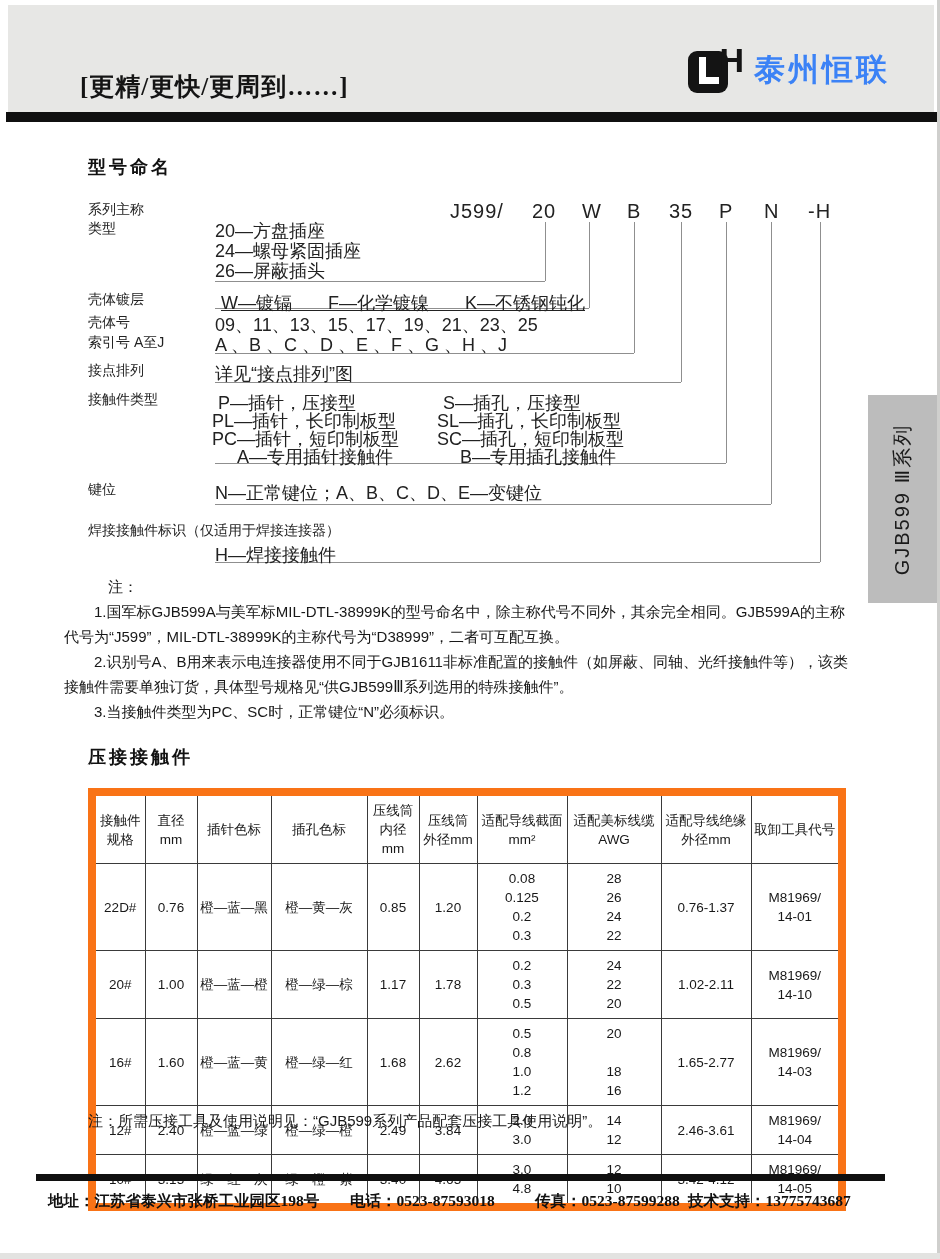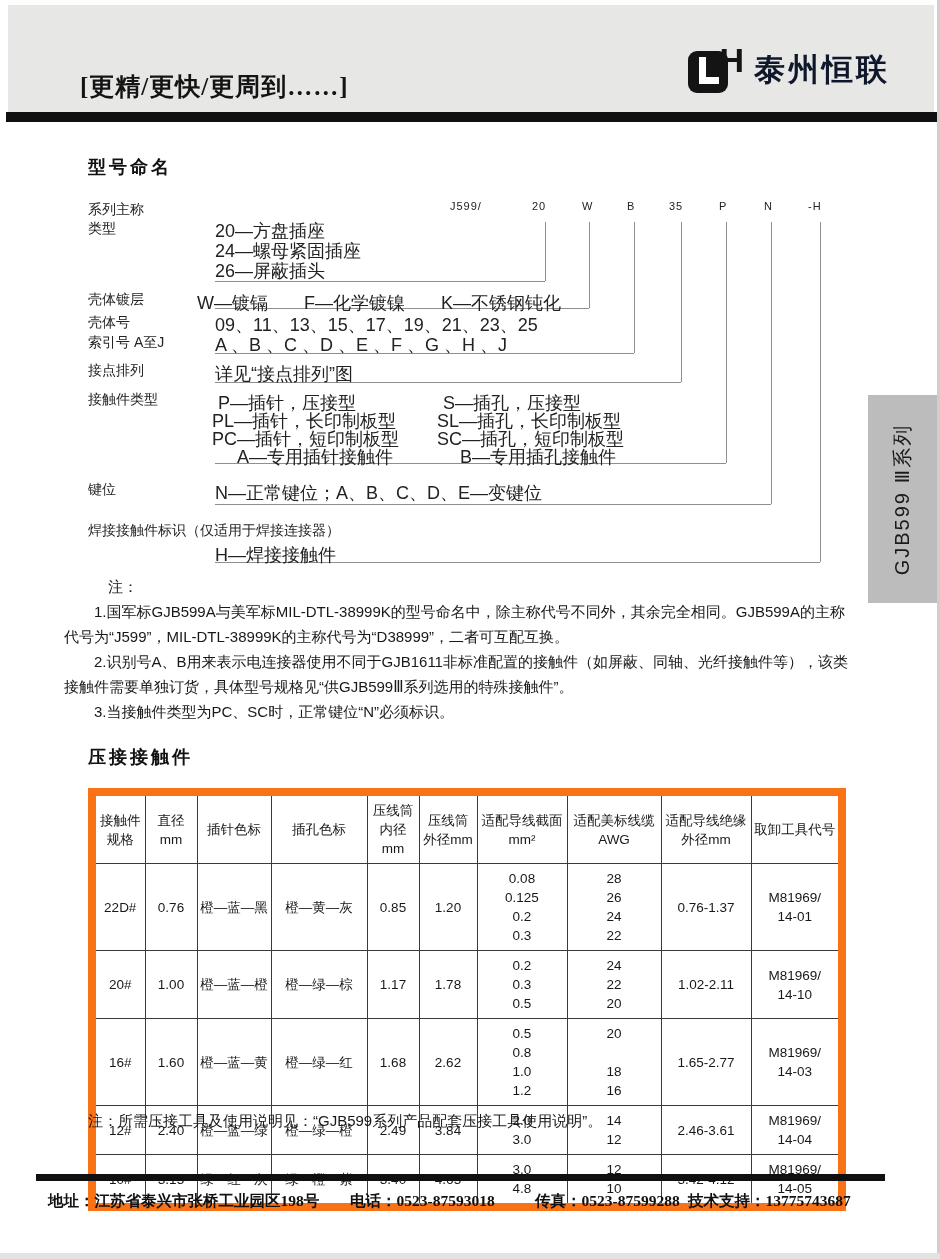--- a/index.html
+++ b/index.html
@@ -10,33 +10,33 @@
 
   
   .header-band{position:absolute;left:8px;top:5px;width:926px;height:107px;background:#e7e7e5;}
   .slogan{position:absolute;left:80px;top:70px;font-family:"Liberation Serif","DejaVu Serif",serif;
           font-size:25px;font-weight:600;letter-spacing:1px;color:#141414;}
   .logo{position:absolute;left:688px;top:45px;display:flex;align-items:center;gap:10px;}
   .logo-mark{position:relative;width:56px;height:50px;}
   .logo-block{position:absolute;left:0;bottom:2px;width:40px;height:42px;background:#141414;border-radius:9px;}
   .logo-l{position:absolute;left:11px;bottom:11px;width:13px;height:20px;border-left:7px solid #ffffff;border-bottom:7px solid #ffffff;}
   .logo-h{position:absolute;right:0;top:-4px;font-size:34px;font-weight:900;color:#141414;font-family:"Liberation Sans",sans-serif;}
-  .logo-text{font-size:31px;font-weight:900;letter-spacing:3px;color:#0f172a;}
+  .logo-text{font-size:31px;font-weight:900;letter-spacing:3px;color:#3b82f6;}
   .header-bar{position:absolute;left:6px;top:112px;width:934px;height:10px;background:#101010;}
 
   
   .side-tab{position:absolute;left:868px;top:395px;width:70px;height:208px;background:#bcbcbc;
             display:flex;align-items:center;justify-content:center;}
   .side-tab span{transform:rotate(-90deg);white-space:nowrap;font-size:20px;letter-spacing:2px;color:#1a1a1a;}
 
   
   .sec-title{position:absolute;font-size:18px;font-weight:bold;letter-spacing:3px;color:#111;}
   .dg{position:absolute;font-size:18px;color:#222;white-space:nowrap;}
   .dg-label{font-size:14px;color:#222;}
-  .code{font-size:11px;letter-spacing:1px;}
+  .code{font-size:20px;letter-spacing:1px;}
   .vline{position:absolute;width:1px;background:#8f8f8f;}
   .hline{position:absolute;height:1px;background:#8f8f8f;}
   .ctrow span.ct-l{display:inline-block;width:225px;}
 
   
   .notes{position:absolute;left:64px;top:574px;width:794px;font-size:15px;line-height:25px;color:#181818;}
   .notes .nh{margin:0 0 0 14px;}
   .notes p{margin:0;text-indent:2em;}
 
   
@@ -100,21 +100,21 @@
   <div class="hline" style="left:215px;top:463px;width:511px;"></div>
   <div class="hline" style="left:215px;top:504px;width:556px;"></div>
   <div class="hline" style="left:215px;top:562px;width:605px;"></div>
 
   <div class="dg dg-label" style="left:88px;top:220px;">类型</div>
   <div class="dg" style="left:215px;top:219px;">20—方盘插座</div>
   <div class="dg" style="left:215px;top:239px;">24—螺母紧固插座</div>
   <div class="dg" style="left:215px;top:259px;">26—屏蔽插头</div>
 
   <div class="dg dg-label" style="left:88px;top:291px;">壳体镀层</div>
-  <div class="dg" style="left:197px;top:291px;">W—镀镉　　F—化学镀镍　　K—不锈钢钝化</div>
+  <div class="dg" style="left:221px;top:291px;text-decoration:underline;">W—镀镉　　F—化学镀镍　　K—不锈钢钝化</div>
 
   <div class="dg dg-label" style="left:88px;top:314px;">壳体号</div>
   <div class="dg dg-label" style="left:88px;top:334px;">索引号 A至J</div>
   <div class="dg" style="left:215px;top:313px;text-align:right;">09、11、13、15、17、19、21、23、25</div>
   <div class="dg" style="left:215px;top:333px;">A 、B 、C 、D 、E 、F 、G 、H 、J</div>
 
   <div class="dg dg-label" style="left:88px;top:362px;">接点排列</div>
   <div class="dg" style="left:215px;top:362px;">详见“接点排列”图</div>
 
   <div class="dg dg-label" style="left:88px;top:391px;">接触件类型</div>

